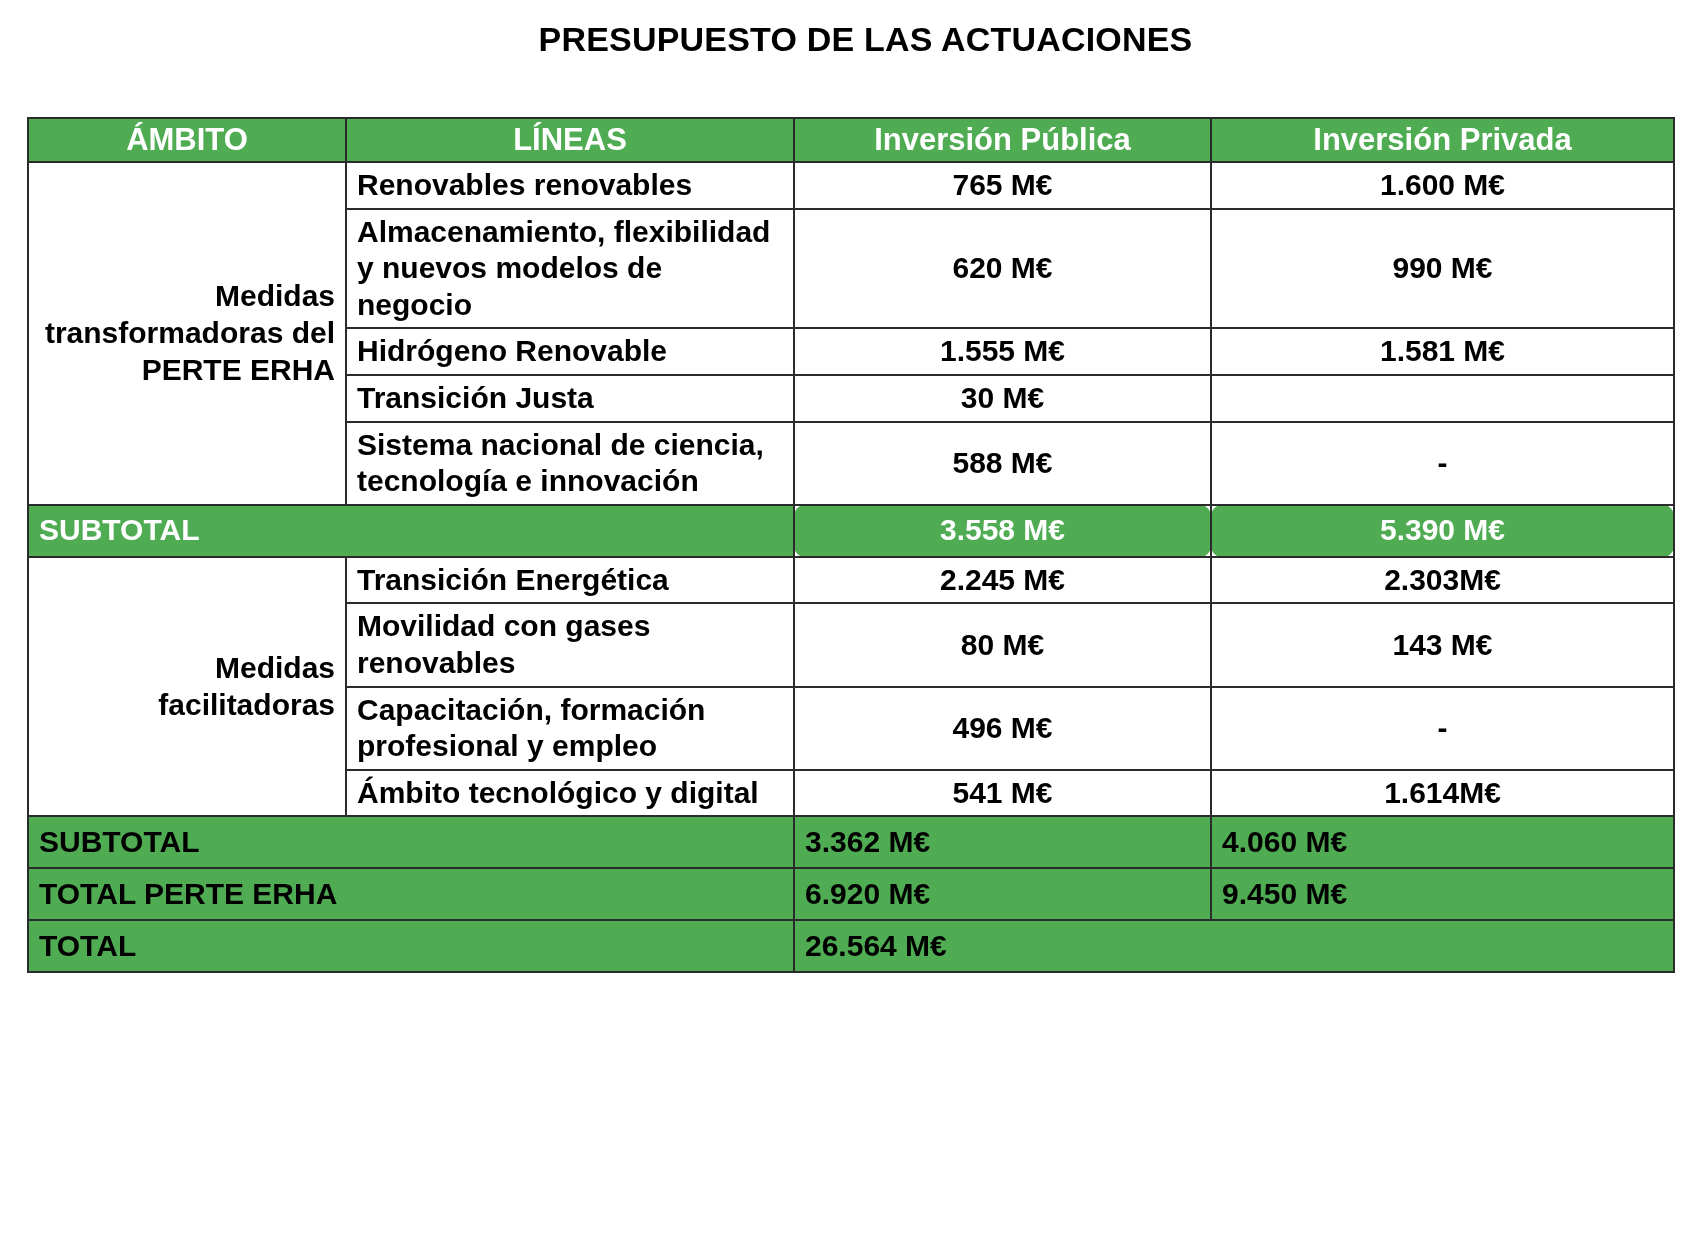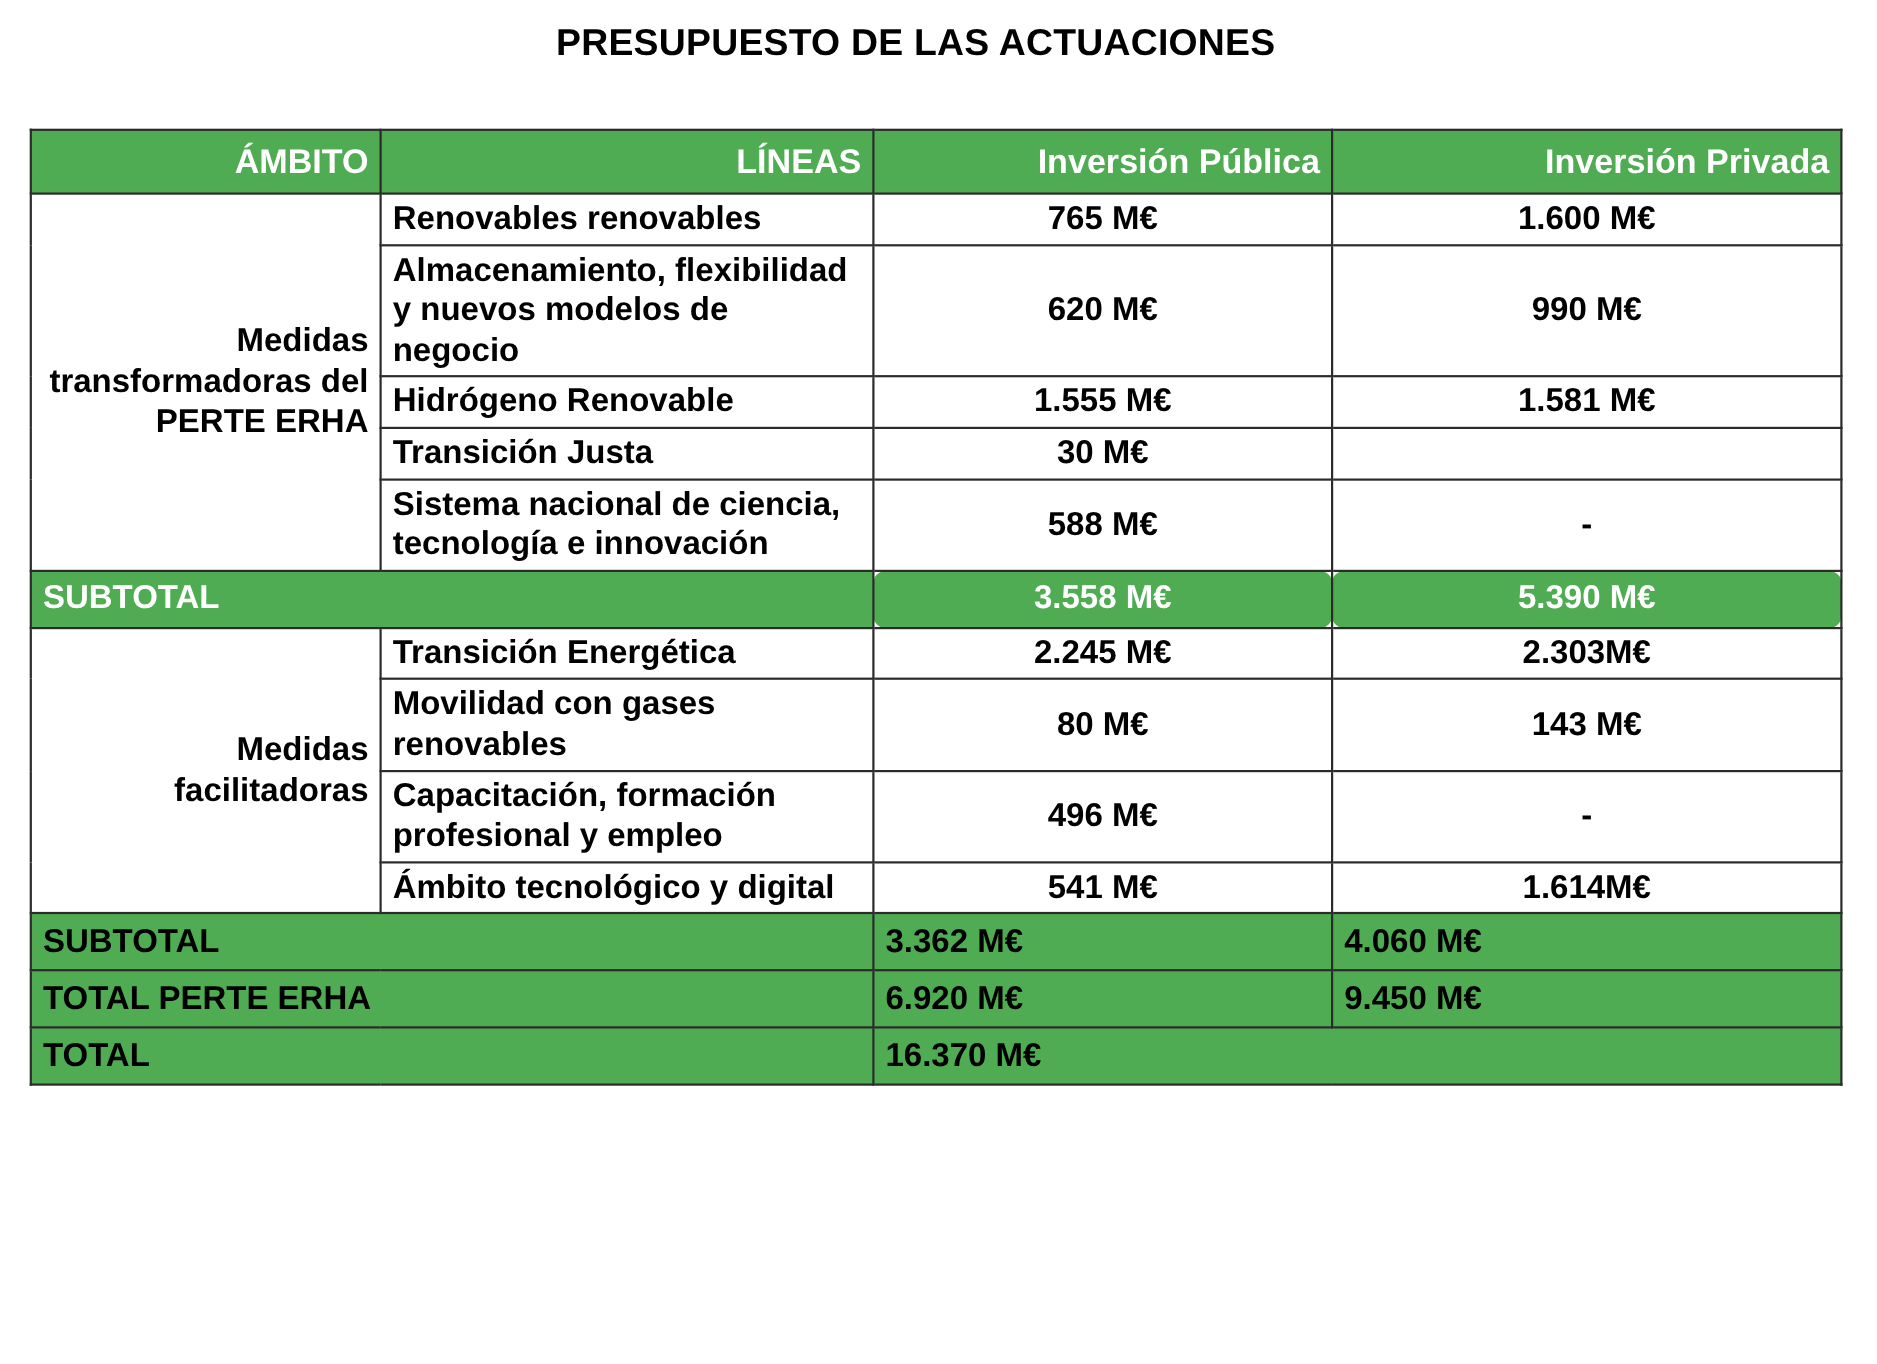--- a/index.html
+++ b/index.html
@@ -19,20 +19,21 @@
     position: absolute;
     left: 0;
     top: 20px;
     width: 1665px;
     text-align: center;
     font-size: 34px;
     font-weight: bold;
     letter-spacing: 0.2px;
     color: #000000;
     font-family: "Liberation Sans", sans-serif;
+    padding-left: 33px;
   }
 
   #budget-table-wrap {
     position: absolute;
     left: 27px;
     top: 117px;
     width: 1648px;
   }
 
   table.budget {
@@ -57,24 +58,24 @@
     line-height: 1.22;
     box-sizing: border-box;
   }
 
   
   tr.header-row th {
     background: #4fac53;
     color: #ffffff;
     font-size: 31px;
     font-weight: bold;
-    text-align: right;
+    text-align: center;
     padding-top: 2px;
     padding-bottom: 2px;
-    height: 58px;
+    height: 44px;
   }
 
   
   td.ambito {
     color: #4fac53;
     font-size: 30px;
     font-weight: bold;
     text-align: right;
     vertical-align: middle;
     line-height: 1.30;
@@ -199,18 +200,18 @@
         <td class="money">4.060 M€</td>
       </tr>
 
       <tr class="total-row">
         <td class="label" colspan="2">TOTAL PERTE ERHA</td>
         <td class="money">6.920 M€</td>
         <td class="money">9.450 M€</td>
       </tr>
       <tr class="total-row">
         <td class="label" colspan="2">TOTAL</td>
-        <td class="money" colspan="2">16.370 M€</td>
+        <td class="money" colspan="2">26.564 M€</td>
       </tr>
 
     </tbody>
   </table>
 </div>
 
 </body></html>

